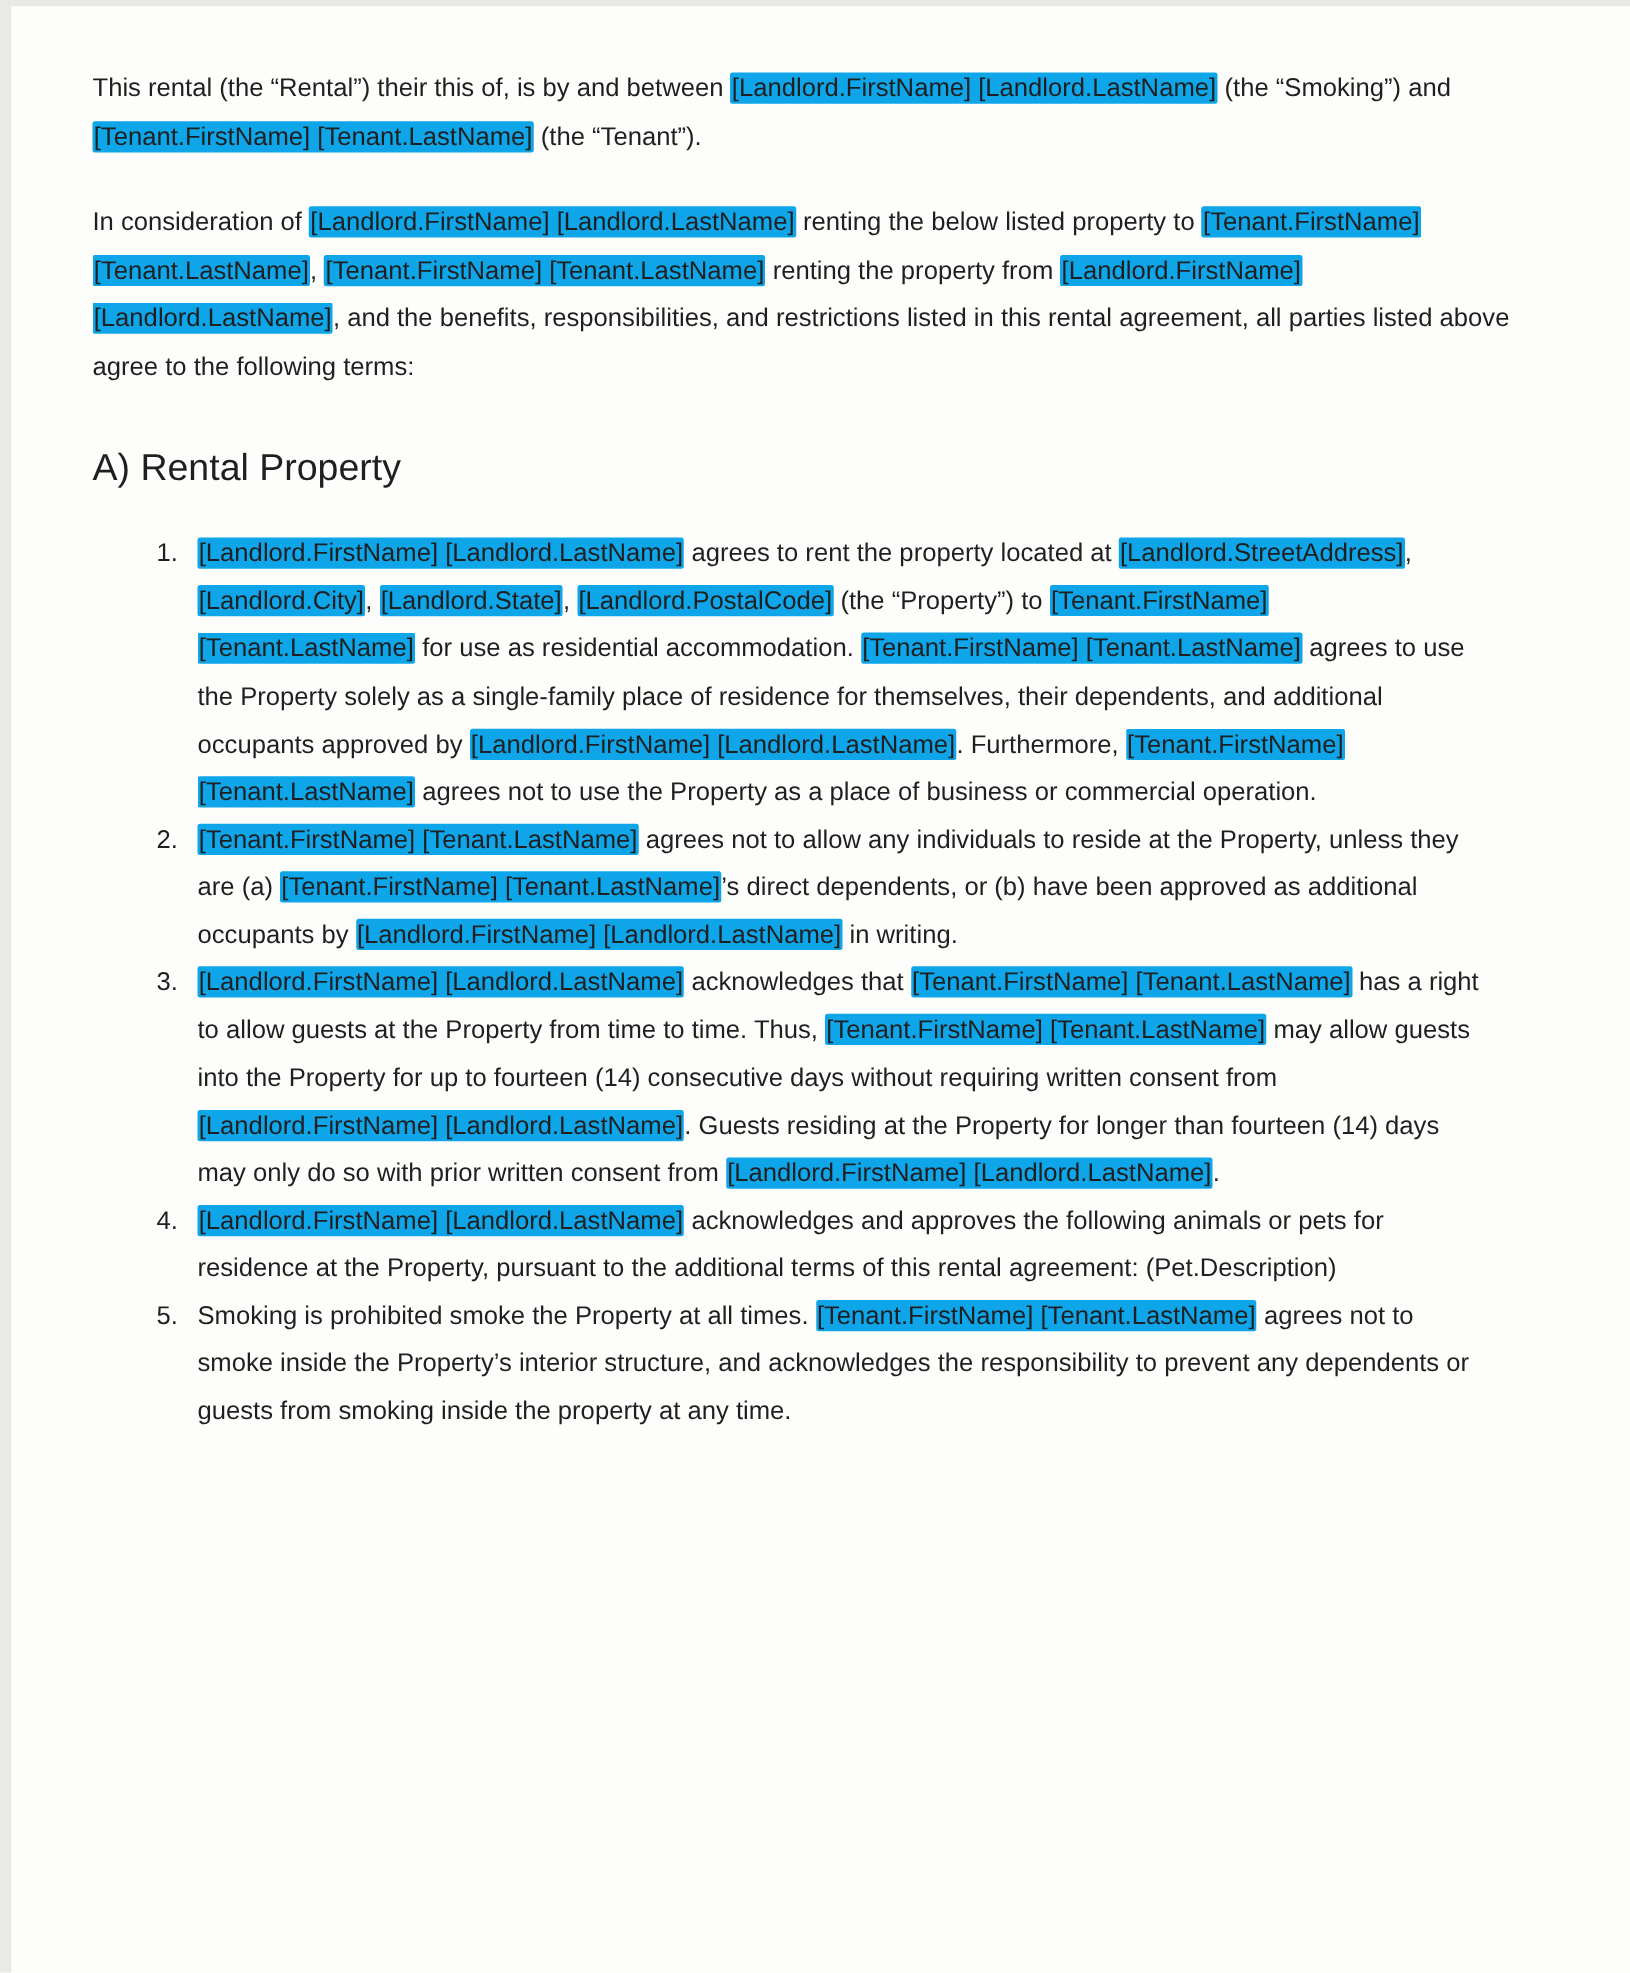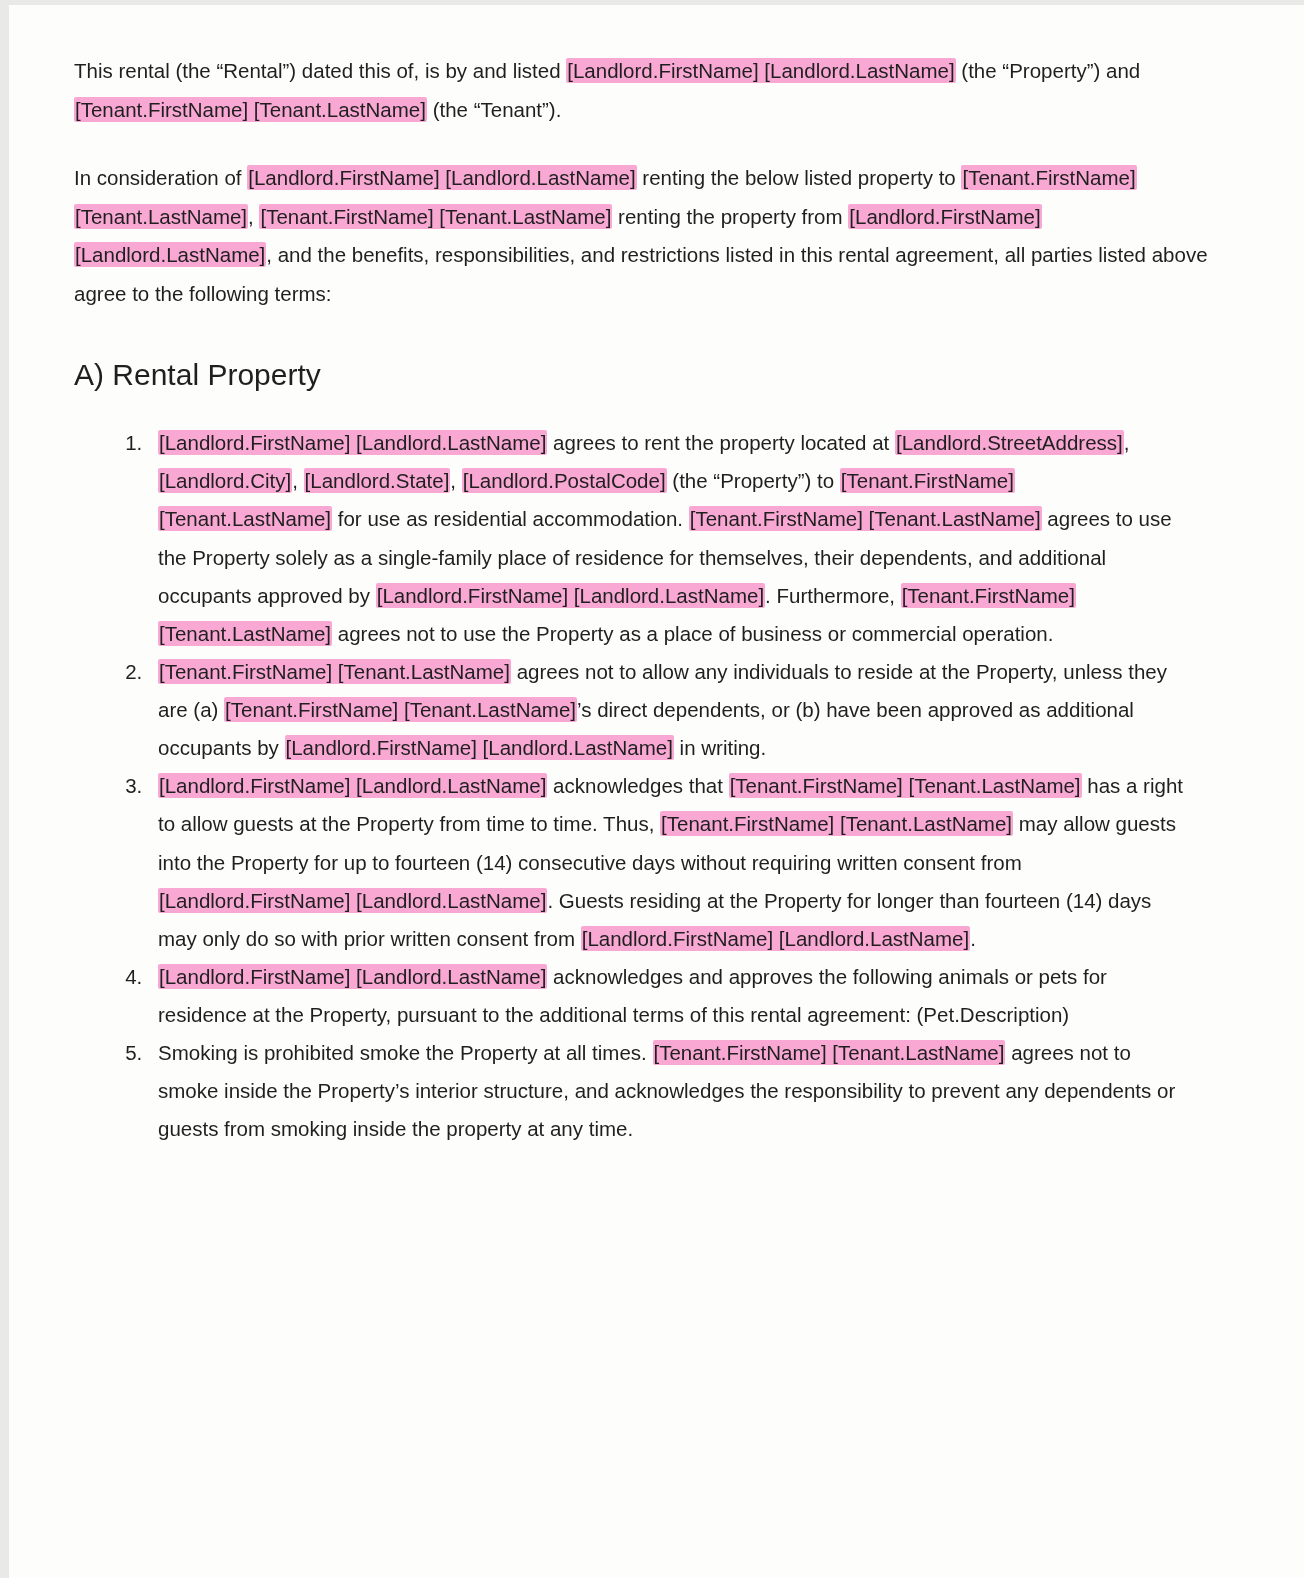--- a/index.html
+++ b/index.html
@@ -47,36 +47,36 @@
     padding-left: 58px;
     font-size: 20.5px;
     line-height: 1.86;
     color: #1f1f1f;
   }
   ol.terms > li {
     margin-bottom: 0px;
     padding-left: 10px;
   }
   .hl {
-    background: #f9a8d4;
+    background: #0ea5e9;
     border-radius: 2px;
     padding: 1px 1px;
     box-decoration-break: clone;
     -webkit-box-decoration-break: clone;
   }
   .nohl { background: transparent; }
 </style>
 </head>
 <body>
 
 <div class="page">
   <div class="edge-left"></div>
   <div class="edge-top"></div>
 
-  <p class="para"><span class="nohl">This rental (the “Rental”) dated this  of,  is by and listed </span><span class="hl">[Landlord.FirstName] [Landlord.LastName]</span><span class="nohl"> (the “Property”) and </span><span class="hl">[Tenant.FirstName] [Tenant.LastName]</span><span class="nohl"> (the “Tenant”).</span></p>
+  <p class="para"><span class="nohl">This rental (the “Rental”) their this  of,  is by and between </span><span class="hl">[Landlord.FirstName] [Landlord.LastName]</span><span class="nohl"> (the “Smoking”) and </span><span class="hl">[Tenant.FirstName] [Tenant.LastName]</span><span class="nohl"> (the “Tenant”).</span></p>
 
   <p class="para"><span class="nohl">In consideration of </span><span class="hl">[Landlord.FirstName] [Landlord.LastName]</span><span class="nohl"> renting the below listed property to </span><span class="hl">[Tenant.FirstName] [Tenant.LastName]</span><span class="nohl">, </span><span class="hl">[Tenant.FirstName] [Tenant.LastName]</span><span class="nohl"> renting the property from </span><span class="hl">[Landlord.FirstName] [Landlord.LastName]</span><span class="nohl">, and the benefits, responsibilities, and restrictions listed in this rental agreement, all parties listed above agree to the following terms:</span></p>
 
   <h2 class="section-heading">A) Rental Property</h2>
 
   <ol class="terms">
       <li><span class="hl">[Landlord.FirstName] [Landlord.LastName]</span><span class="nohl"> agrees to rent the property located at </span><span class="hl">[Landlord.StreetAddress]</span><span class="nohl">, </span><span class="hl">[Landlord.City]</span><span class="nohl">, </span><span class="hl">[Landlord.State]</span><span class="nohl">, </span><span class="hl">[Landlord.PostalCode]</span><span class="nohl"> (the “Property”) to </span><span class="hl">[Tenant.FirstName] [Tenant.LastName]</span><span class="nohl"> for use as residential accommodation. </span><span class="hl">[Tenant.FirstName] [Tenant.LastName]</span><span class="nohl"> agrees to use the Property solely as a single-family place of residence for themselves, their dependents, and additional occupants approved by </span><span class="hl">[Landlord.FirstName] [Landlord.LastName]</span><span class="nohl">. Furthermore, </span><span class="hl">[Tenant.FirstName] [Tenant.LastName]</span><span class="nohl"> agrees not to use the Property as a place of business or commercial operation.</span></li>
       <li><span class="hl">[Tenant.FirstName] [Tenant.LastName]</span><span class="nohl"> agrees not to allow any individuals to reside at the Property, unless they are (a) </span><span class="hl">[Tenant.FirstName] [Tenant.LastName]</span><span class="nohl">’s direct dependents, or (b) have been approved as additional occupants by </span><span class="hl">[Landlord.FirstName] [Landlord.LastName]</span><span class="nohl"> in writing.</span></li>
       <li><span class="hl">[Landlord.FirstName] [Landlord.LastName]</span><span class="nohl"> acknowledges that </span><span class="hl">[Tenant.FirstName] [Tenant.LastName]</span><span class="nohl"> has a right to allow guests at the Property from time to time. Thus, </span><span class="hl">[Tenant.FirstName] [Tenant.LastName]</span><span class="nohl"> may allow guests into the Property for up to fourteen (14) consecutive days without requiring written consent from </span><span class="hl">[Landlord.FirstName] [Landlord.LastName]</span><span class="nohl">. Guests residing at the Property for longer than fourteen (14) days may only do so with prior written consent from </span><span class="hl">[Landlord.FirstName] [Landlord.LastName]</span><span class="nohl">.</span></li>
       <li><span class="hl">[Landlord.FirstName] [Landlord.LastName]</span><span class="nohl"> acknowledges and approves the following animals or pets for residence at the Property, pursuant to the additional terms of this rental agreement: (Pet.Description)</span></li>

